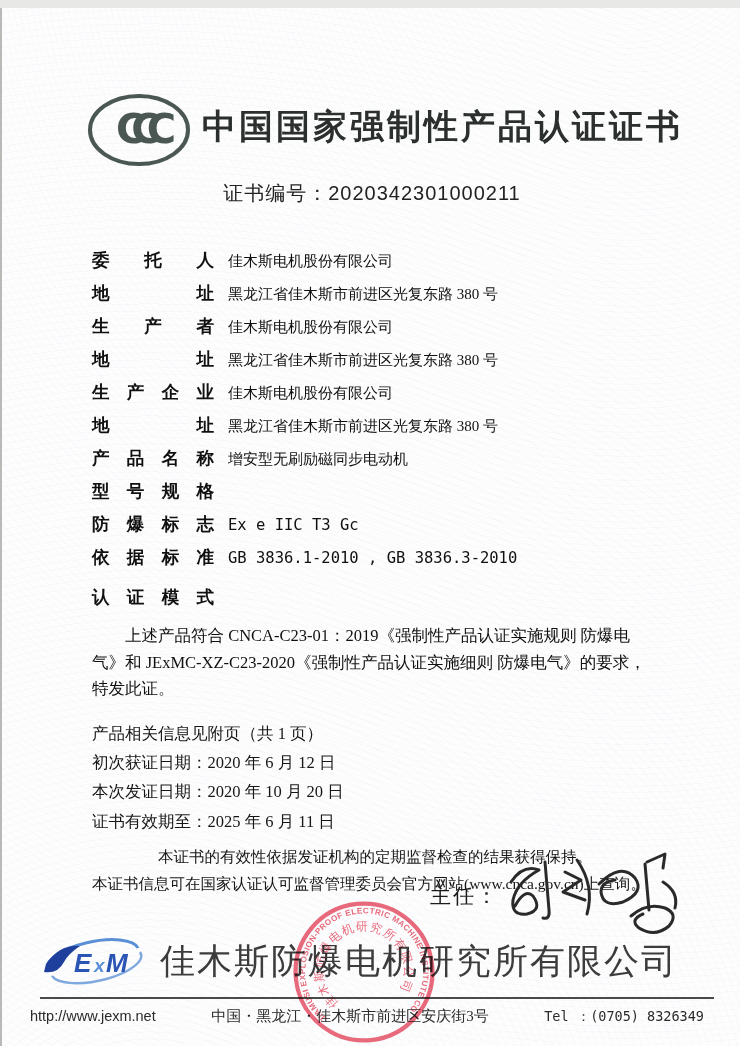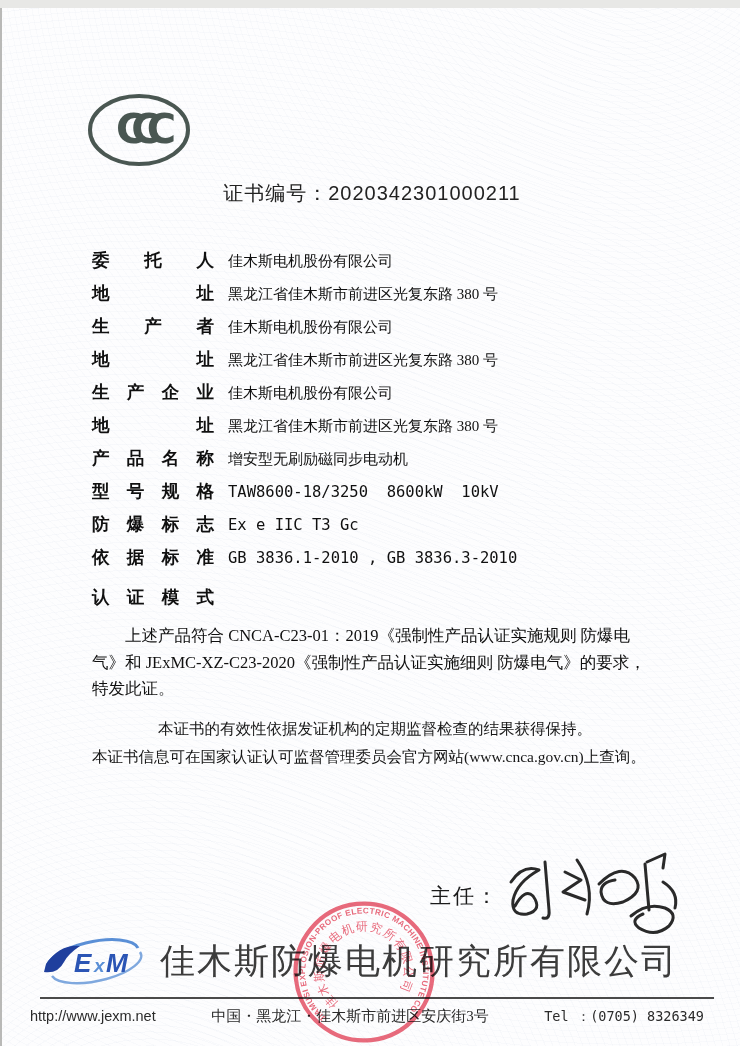--- a/index.html
+++ b/index.html
@@ -89,20 +89,21 @@
 </head>
 <body>
 
 <div class="doc">
 
   <svg class="ccc-logo" viewBox="0 0 106 80">
     <ellipse cx="53" cy="40" rx="49" ry="34" fill="none" stroke="#4a5752" stroke-width="4"></ellipse>
     <text x="53" y="53" text-anchor="middle" font-family="'DejaVu Sans', sans-serif" font-weight="bold" font-size="40" letter-spacing="-14" fill="#4a5752">CCC</text>
   </svg>
 
+  <div class="title">中国国家强制性产品认证证书</div>
 
   <div class="certno">证书编号：2020342301000211</div>
 
   <div class="content">
 
     <div class="row">
       <span class="label">
           <span>委</span>
           <span>托</span>
           <span>人</span>
@@ -156,21 +157,20 @@
         </span>
       <span class="value">增安型无刷励磁同步电动机</span>
     </div>
     <div class="row">
       <span class="label">
           <span>型</span>
           <span>号</span>
           <span>规</span>
           <span>格</span>
         </span>
-      <span class="value mono">TAW8600-18/3250  8600kW  10kV</span>
     </div>
     <div class="row">
       <span class="label">
           <span>防</span>
           <span>爆</span>
           <span>标</span>
           <span>志</span>
         </span>
       <span class="value mono">Ex e IIC T3 Gc</span>
     </div>
@@ -187,20 +187,26 @@
       <span class="label">
           <span>认</span>
           <span>证</span>
           <span>模</span>
           <span>式</span>
         </span>
     </div>
 
     <div class="statement">上述产品符合 CNCA-C23-01：2019《强制性产品认证实施规则 防爆电气》和 JExMC-XZ-C23-2020《强制性产品认证实施细则 防爆电气》的要求，特发此证。</div>
 
+    <div class="infoblock">
+      <div>产品相关信息见附页（共 1 页）</div>
+      <div>初次获证日期：2020 年 6 月 12 日</div>
+      <div>本次发证日期：2020 年 10 月 20 日</div>
+      <div>证书有效期至：2025 年 6 月 11 日</div>
+    </div>
 
     <div class="notes">
       <div class="n1">本证书的有效性依据发证机构的定期监督检查的结果获得保持。</div>
       <div class="n2">本证书信息可在国家认证认可监督管理委员会官方网站(www.cnca.gov.cn)上查询。</div>
     </div>
   </div>
 
   <div class="signature">
     <span class="sig-label">主任：</span>
     <svg class="sig-scribble" viewBox="0 0 185 95">

